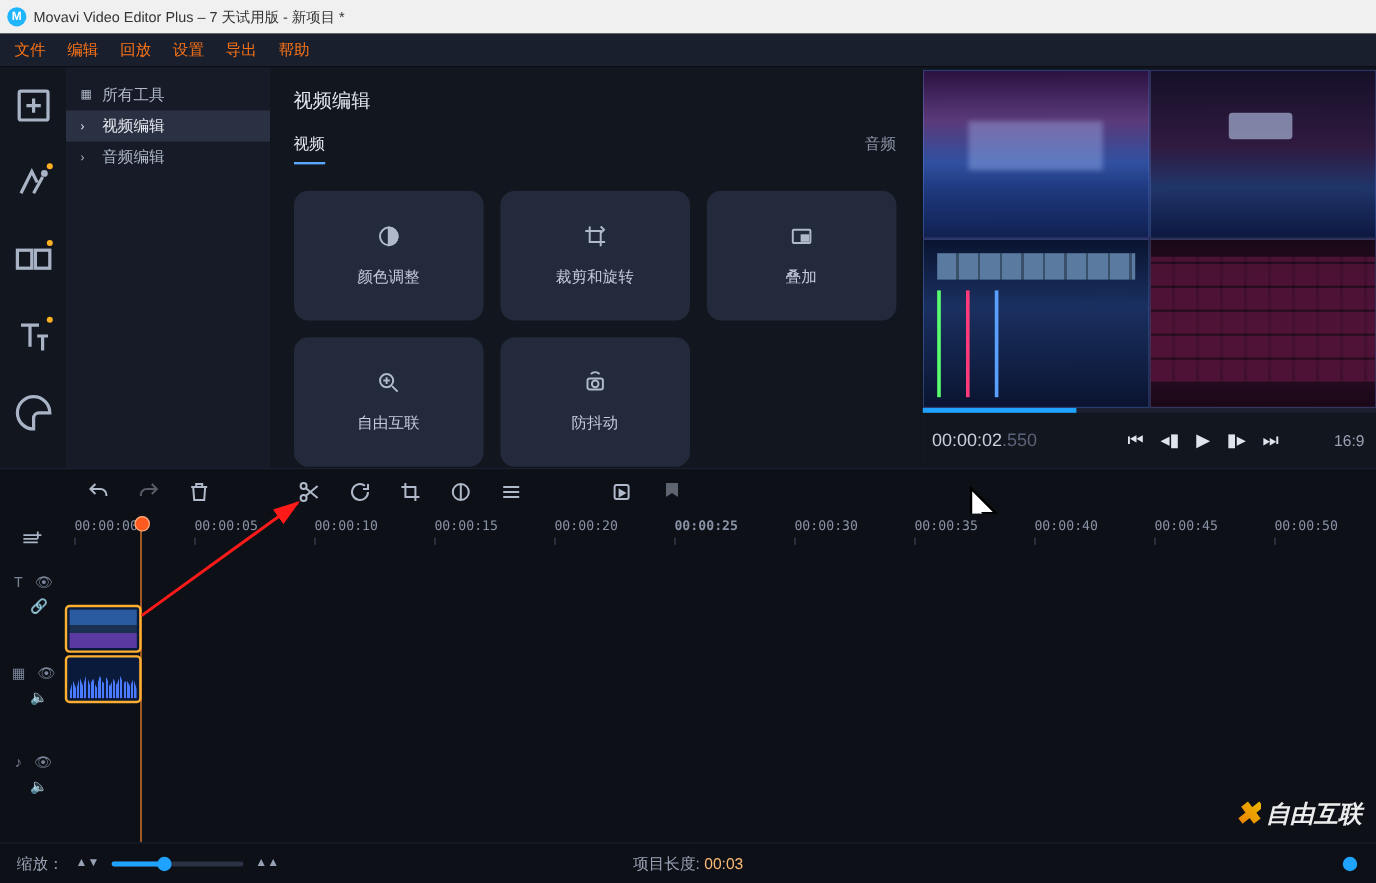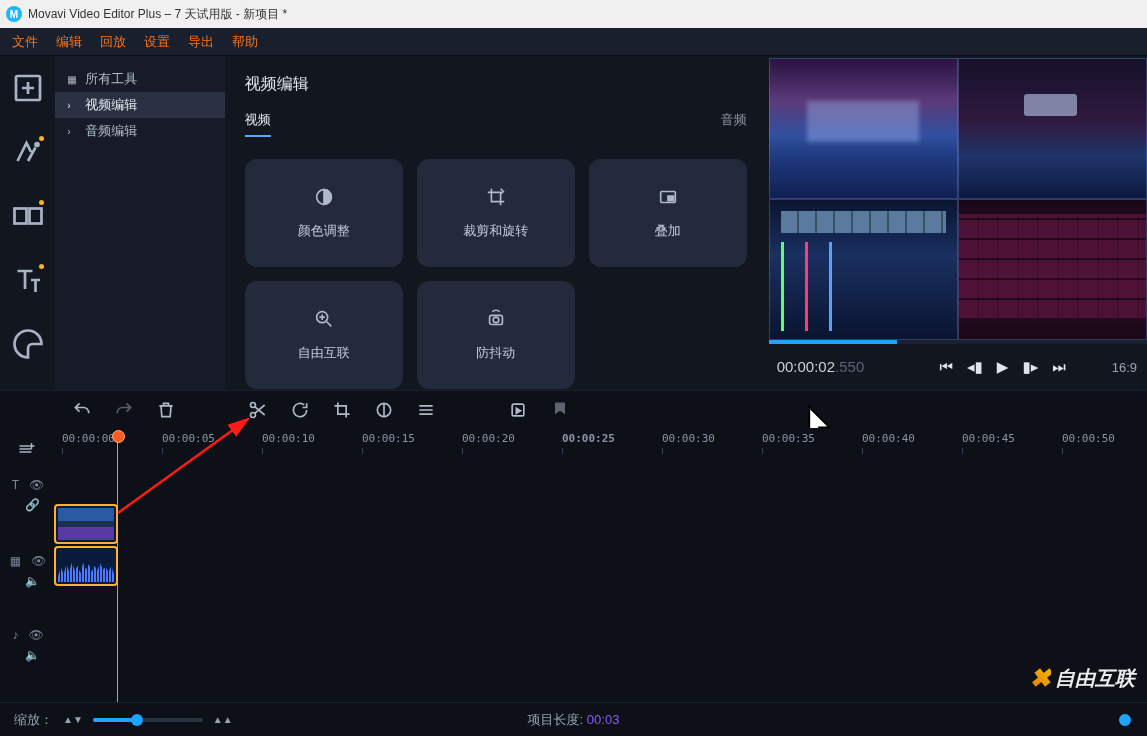--- a/index.html
+++ b/index.html
@@ -392,16 +392,16 @@
   <div class="zoom">
     <span>缩放：</span>
     <span style="font-size:10px;">▲▼</span>
     <div class="slider">
         <div class="knob"></div>
       </div>
     <span style="font-size:10px;">▲▲</span>
   </div>
   <div class="center">
     <span>项目长度:</span>
-    <span style="color:#8b5cf6">00:03</span>
+    <span style="color:#fdba74">00:03</span>
   </div>
   <div class="dotind"></div>
 </div>
 
 </body></html>

